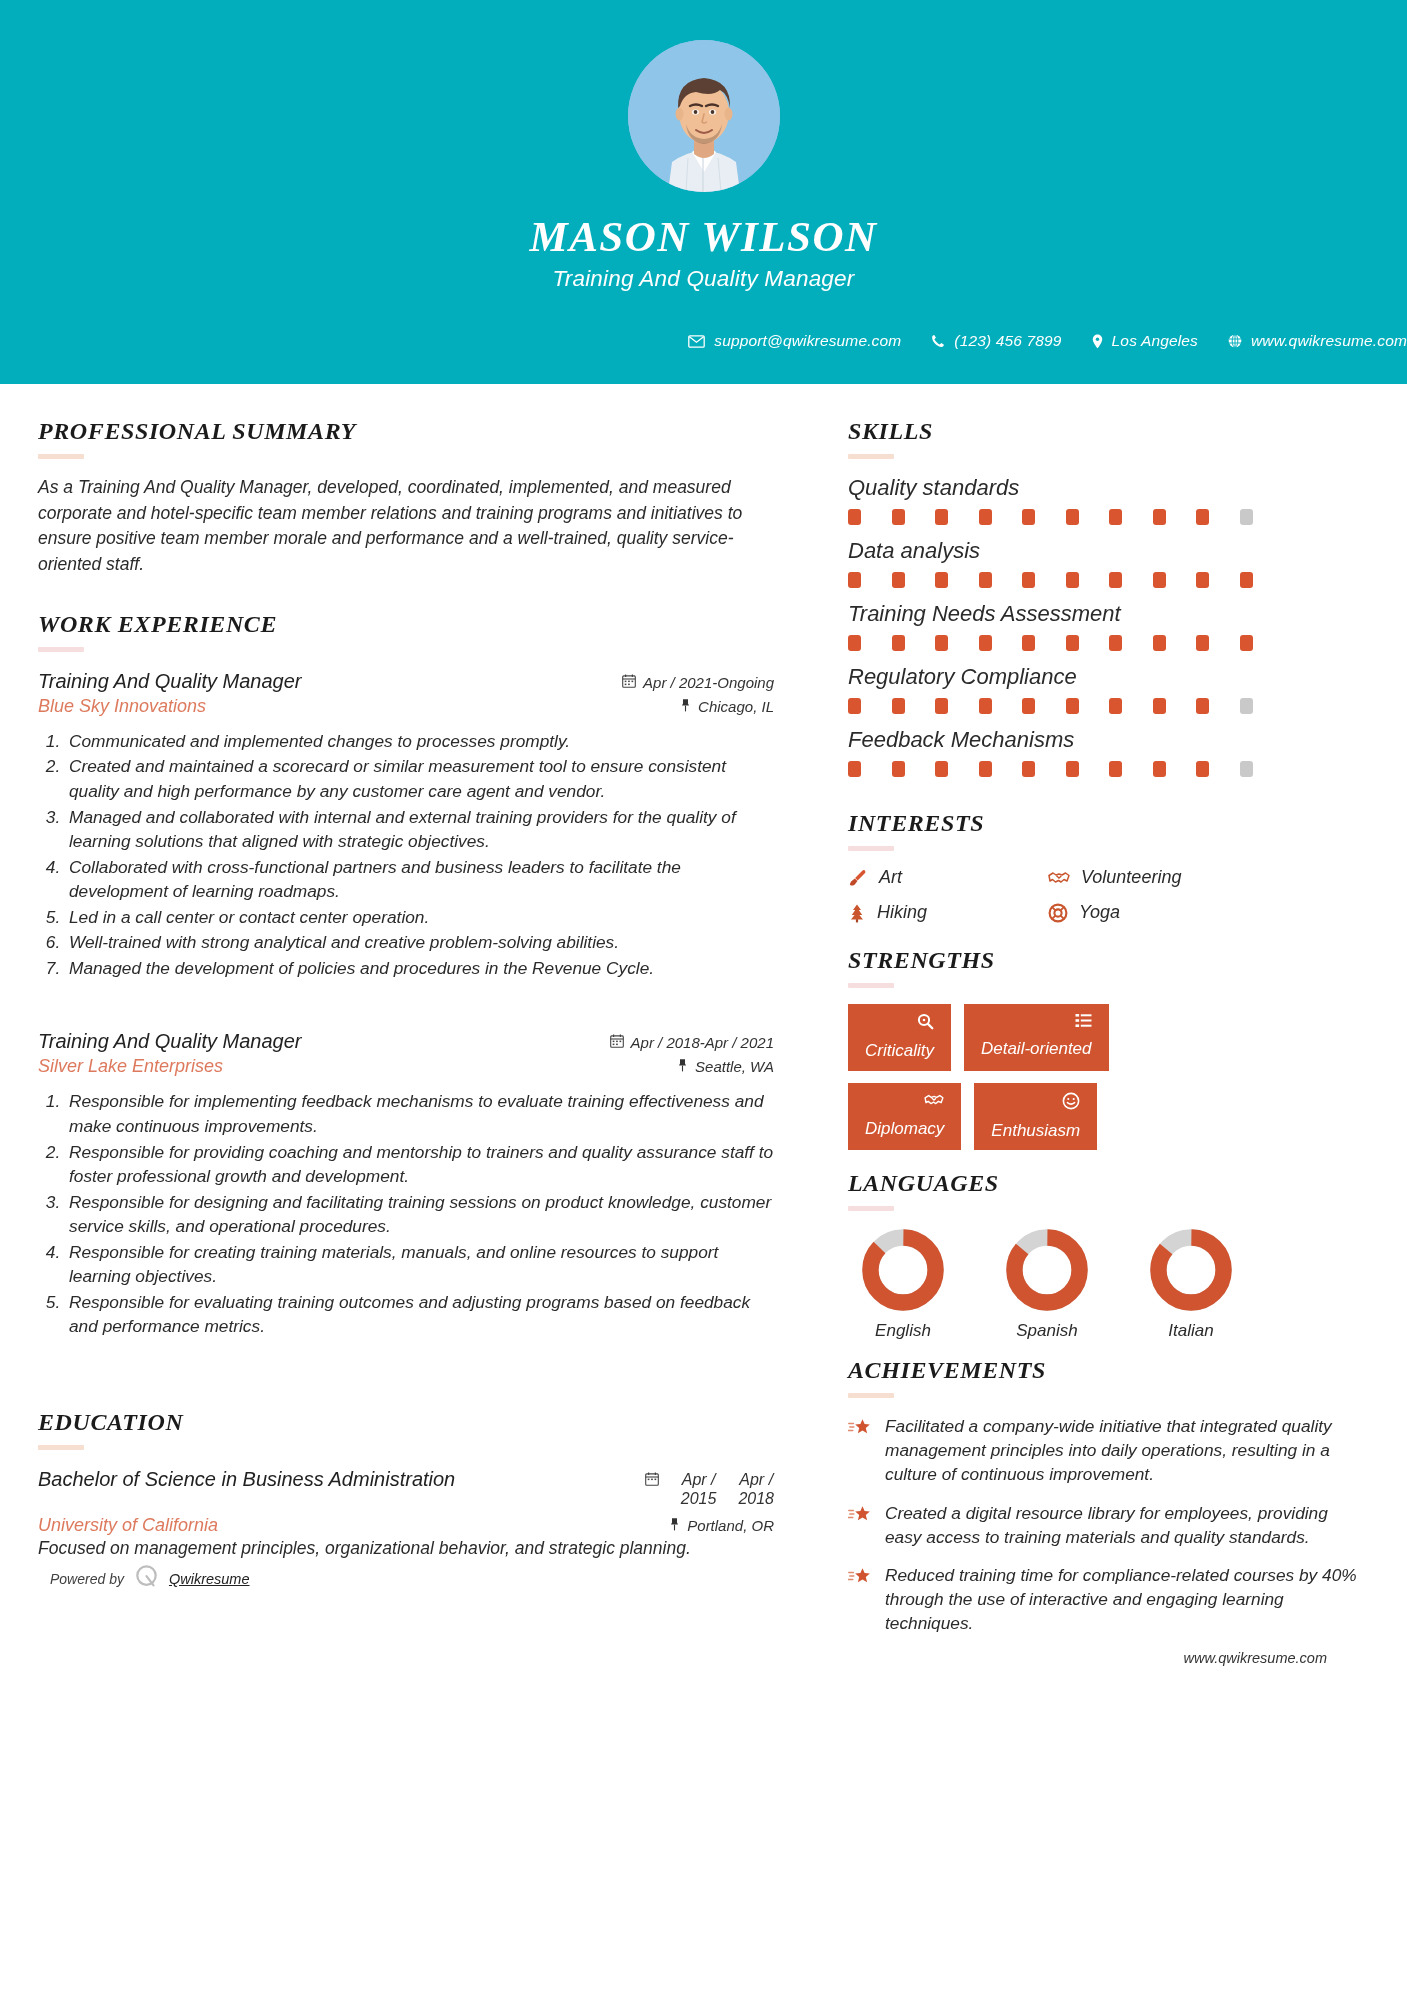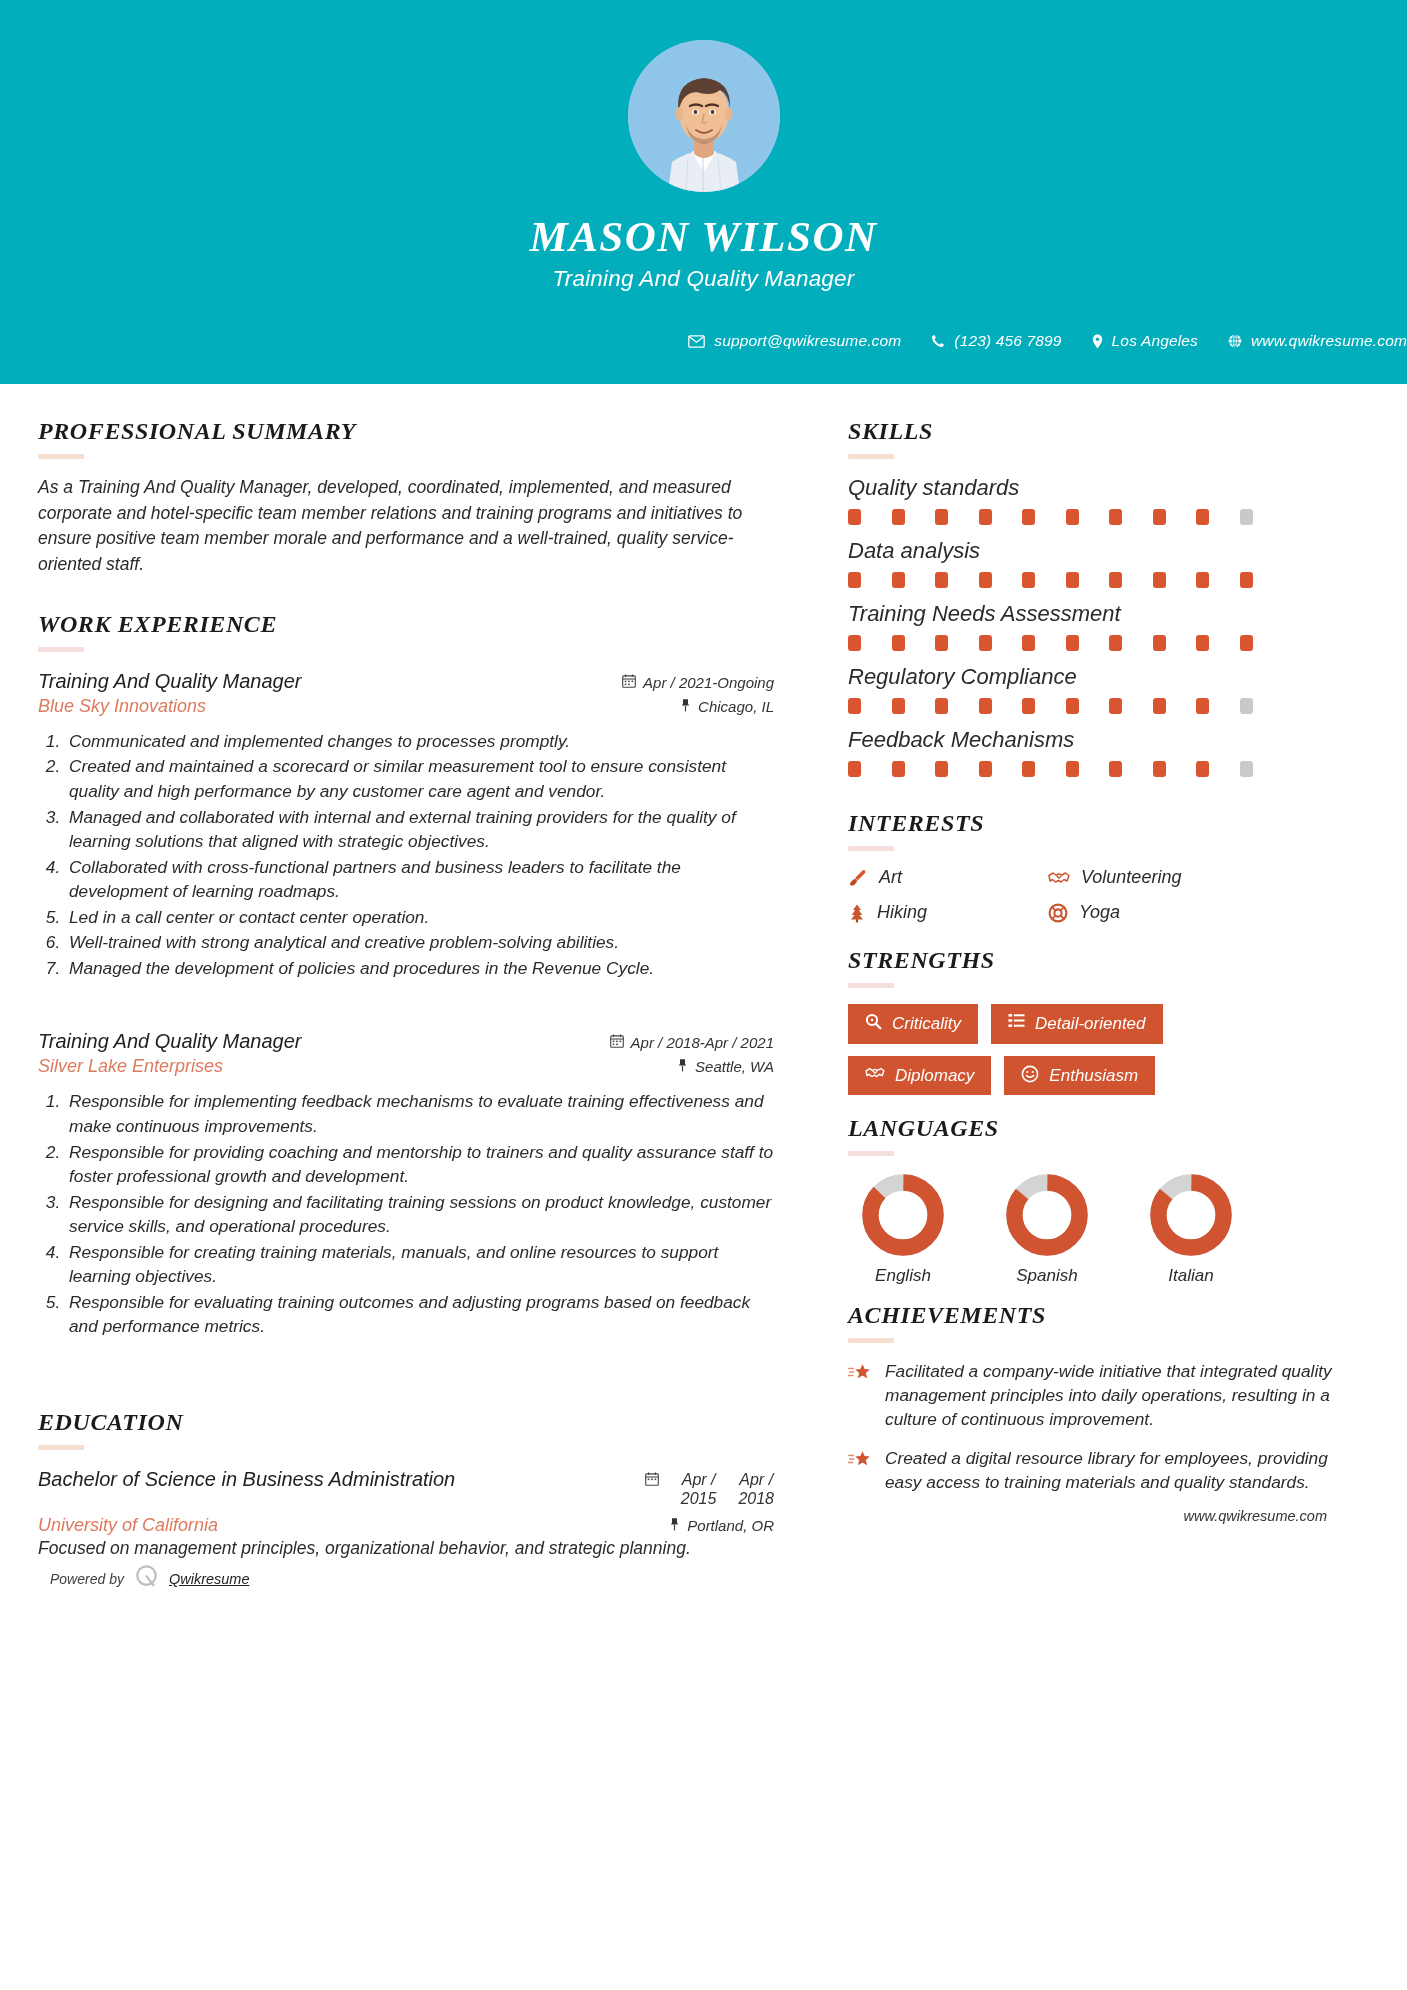--- a/index.html
+++ b/index.html
@@ -221,28 +221,29 @@
     font-size: 18px;
     color: #2b2b2b;
   }
   .interest-item svg { display: block; flex: 0 0 auto; }
 
   
   .strength-rows { display: flex; flex-direction: column; gap: 12px; }
   .strength-row { display: flex; gap: 13px; }
   .chip {
     display: inline-flex;
-    align-items: flex-start;
+    align-items: flex-end;
     gap: 10px;
     background: #D0542F;
     color: #ffffff;
     font-size: 17px;
     padding: 9px 17px;
     line-height: 1.25;
     white-space: nowrap;
+    flex-direction: column;
   }
   .chip svg { display: block; flex: 0 0 auto; }
 
   
   .lang-row {
     display: flex;
     gap: 46px;
     padding-left: 6px;
     margin-bottom: 6px;
   }
@@ -768,19 +769,28 @@
         <div class="ach-item">
           <span class="ach-icon">
             <svg width="25" height="22" viewBox="0 0 25 22">
               <path d="M14.5 2.2 L16.6 7.1 L21.8 7.5 L17.8 11 L19.1 16.2 L14.5 13.4 L9.9 16.2 L11.2 11 L7.2 7.5 L12.4 7.1 Z" fill="#D0542F"></path>
               <path d="M0.8 6.5 H5.4 M1.8 10 H5.8 M0.2 13.5 H4.8" stroke="#E08A6E" stroke-width="1.5" stroke-linecap="round"></path>
             </svg>
           </span>
           <div class="ach-text">Created a digital resource library for employees, providing easy access to training materials and quality standards.</div>
         </div>
 
+        <div class="ach-item">
+          <span class="ach-icon">
+            <svg width="25" height="22" viewBox="0 0 25 22">
+              <path d="M14.5 2.2 L16.6 7.1 L21.8 7.5 L17.8 11 L19.1 16.2 L14.5 13.4 L9.9 16.2 L11.2 11 L7.2 7.5 L12.4 7.1 Z" fill="#D0542F"></path>
+              <path d="M0.8 6.5 H5.4 M1.8 10 H5.8 M0.2 13.5 H4.8" stroke="#E08A6E" stroke-width="1.5" stroke-linecap="round"></path>
+            </svg>
+          </span>
+          <div class="ach-text">Reduced training time for compliance-related courses by 40% through the use of interactive and engaging learning techniques.</div>
+        </div>
       </div>
 
       <div class="site-footer">www.qwikresume.com</div>
 
     </div>
   </div>
 </div>
 
 </body></html>

